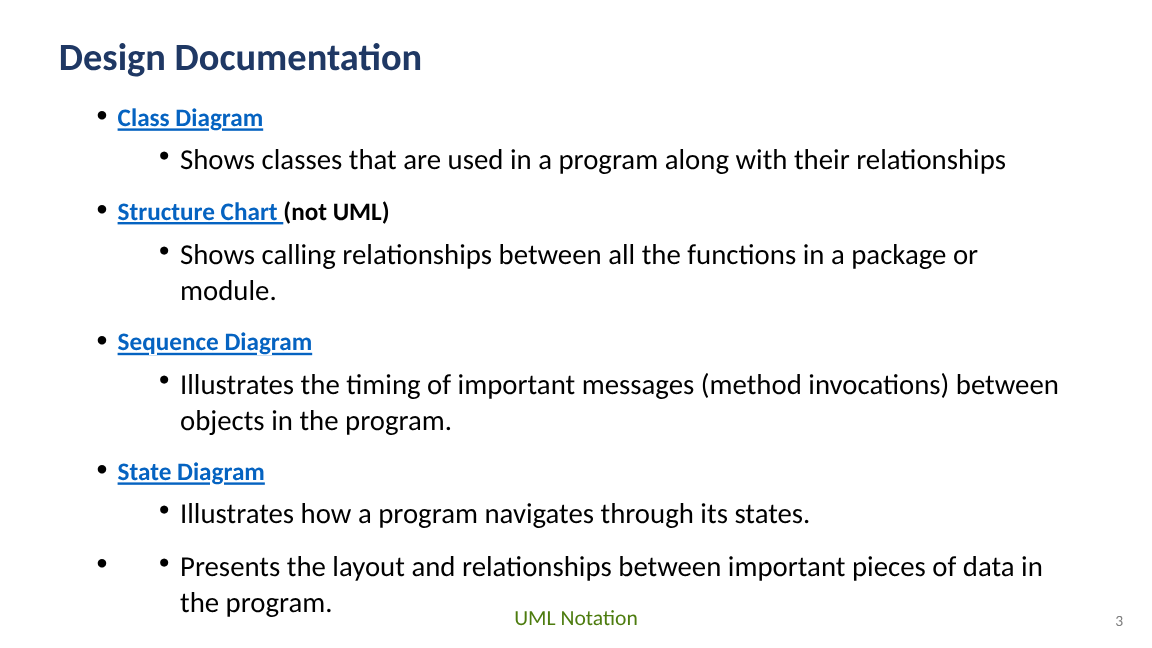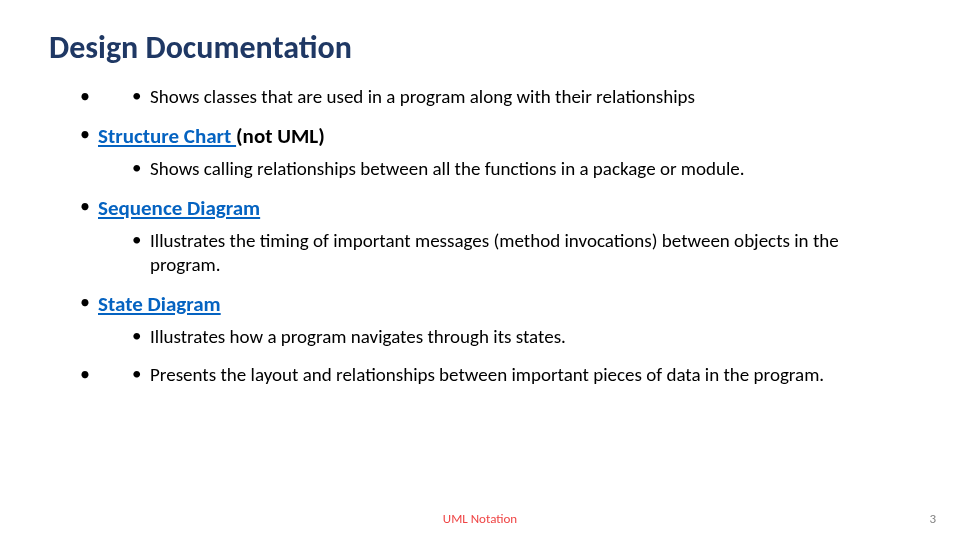--- a/index.html
+++ b/index.html
@@ -48,58 +48,61 @@
     text-decoration: underline;
   }
   ul.inner {
     list-style: none;
     margin: 8px 0 14px 0;
     padding: 0 0 0 34px;
   }
   ul.inner > li {
     position: relative;
     padding-left: 18px;
-    font-size: 19px;
+    font-size: 24px;
     line-height: 1.25;
     color: #000;
   }
   ul.inner > li::before {
     content: "•";
     position: absolute;
     left: 0;
     top: 0;
     color: #000;
     font-size: 19px;
     line-height: 1.2;
   }
   .footer-center {
     position: absolute;
     bottom: 14px;
     left: 0;
     width: 100%;
     text-align: center;
-    font-size: 13px;
-    color: #ef4444;
+    font-size: 18px;
+    color: #4d7c0f;
   }
   .footer-right {
     position: absolute;
     bottom: 14px;
     right: 24px;
     font-size: 13px;
     color: #808080;
   }
 </style>
 </head>
 <body>
 
 <div class="title">Design Documentation</div>
 
 <ul class="outer">
 
   <li>
+    <div class="head">
+      <span class="link">Class Diagram</span><span></span>
+    </div>
     <ul class="inner">
       <li>Shows classes that are used in a program along with their relationships</li>
     </ul>
   </li>
 
   <li>
     <div class="head">
       <span class="link">Structure Chart </span><span>(not UML)</span>
     </div>
     <ul class="inner">

